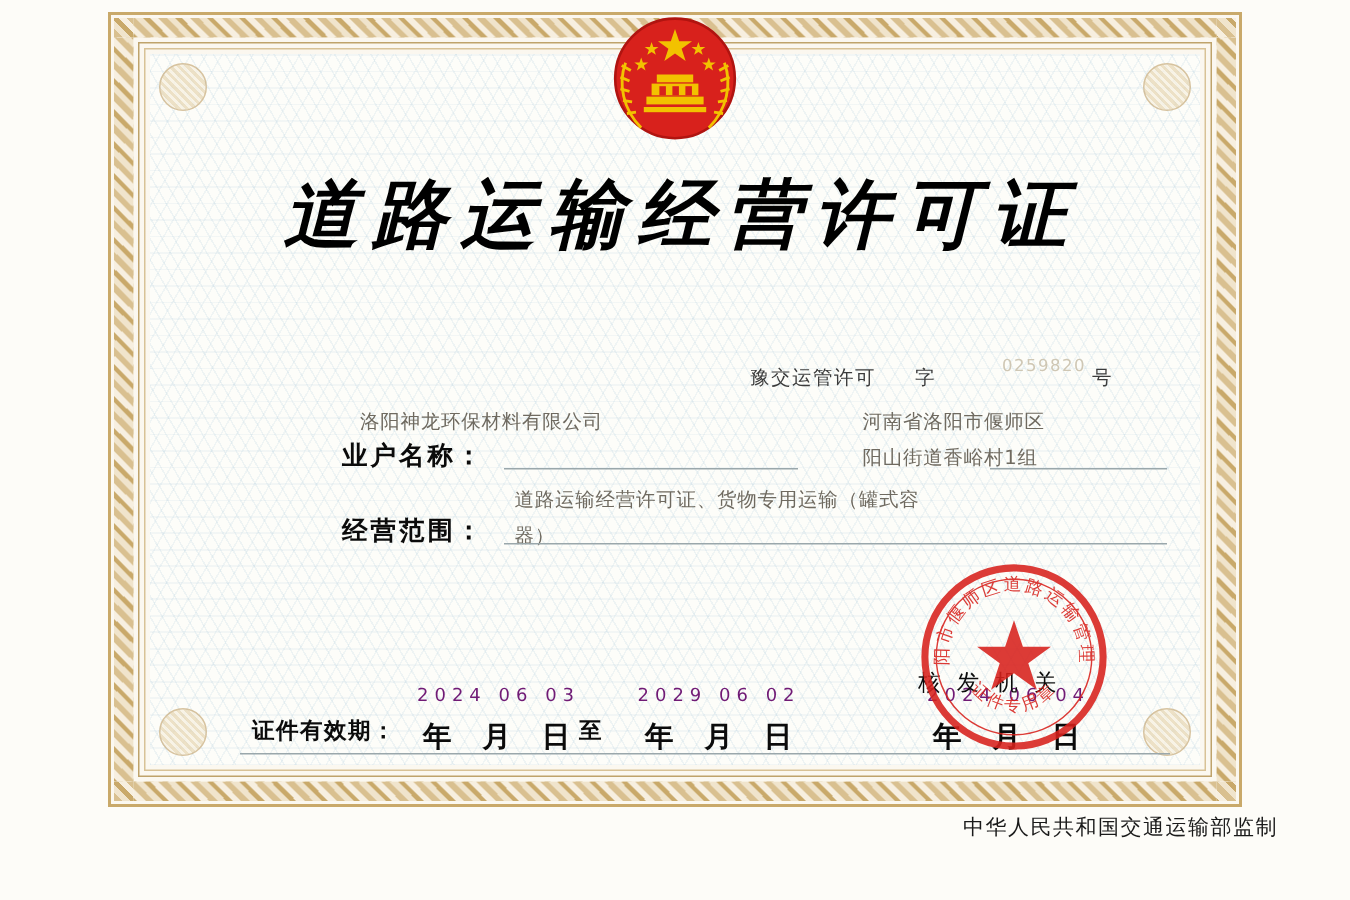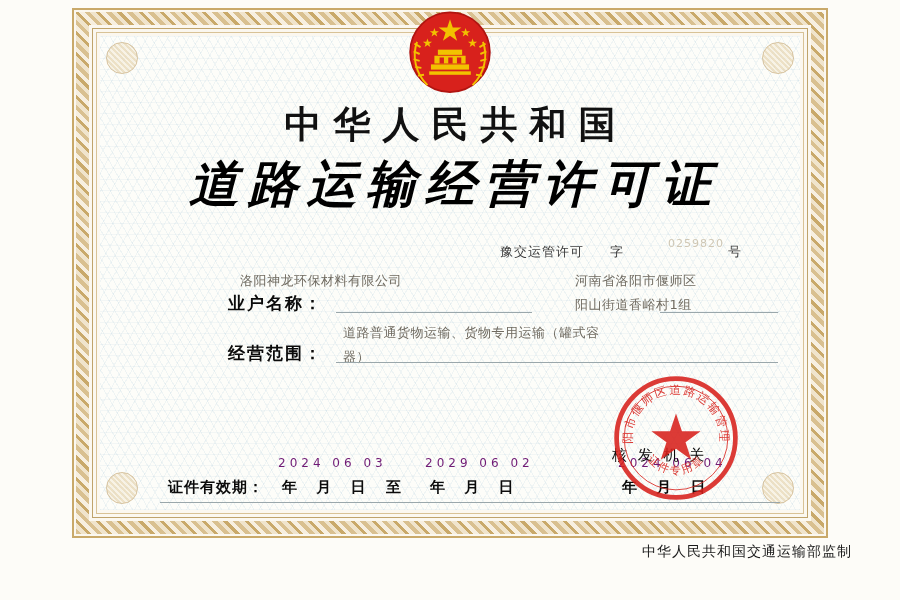--- a/index.html
+++ b/index.html
@@ -207,21 +207,21 @@
     top: 26px;
     font-size: 15px;
     font-weight: bold;
     letter-spacing: 1px;
     color: #0b0b0b;
     white-space: nowrap;
   }
   .ymd {
     position: absolute;
     top: 26px;
-    font-size: 15px;
+    font-size: 19px;
     font-weight: bold;
     letter-spacing: 7px;
     color: #0b0b0b;
     white-space: nowrap;
   }
   .zhi {
     position: absolute;
     top: 26px;
     font-size: 15px;
     font-weight: bold;
@@ -308,21 +308,20 @@
     <g fill="#f2c200">
       <polygon points="60,20 63.2,29.4 73.1,29.4 65.1,35.2 68.2,44.6 60,38.8 51.8,44.6 54.9,35.2 46.9,29.4 56.8,29.4"></polygon>
       <polygon points="42,30 43.3,33.8 47.3,33.8 44.1,36.1 45.3,39.9 42,37.6 38.7,39.9 39.9,36.1 36.7,33.8 40.7,33.8"></polygon>
       <polygon points="78,30 79.3,33.8 83.3,33.8 80.1,36.1 81.3,39.9 78,37.6 74.7,39.9 75.9,36.1 72.7,33.8 76.7,33.8"></polygon>
       <polygon points="34,42 35.3,45.8 39.3,45.8 36.1,48.1 37.3,51.9 34,49.6 30.7,51.9 31.9,48.1 28.7,45.8 32.7,45.8"></polygon>
       <polygon points="86,42 87.3,45.8 91.3,45.8 88.1,48.1 89.3,51.9 86,49.6 82.7,51.9 83.9,48.1 80.7,45.8 84.7,45.8"></polygon>
     </g>
   </svg>
 
   <div class="title-block">
-    <div class="title-line1">中华人民共和国</div>
     <div class="title-line2">道路运输经营许可证</div>
   </div>
 
   <div class="serial-row">
     <span class="serial-text">豫交运管许可</span>
     <span class="serial-zi">字</span>
     <span class="serial-watermark">0259820</span>
     <span class="serial-hao">号</span>
   </div>
 
@@ -330,21 +329,21 @@
 
     <div class="value" style="left:475px; top:10px;">河南省洛阳市偃师区</div>
     <div class="value" style="left:140px; top:10px;">洛阳神龙环保材料有限公司</div>
     <div class="value" style="left:475px; top:34px;">阳山街道香峪村1组</div>
 
     <div class="label" style="left:128px; top:30px;">业户名称：</div>
 
     <div class="rule" style="left:236px; top:50px; width:196px;"></div>
     <div class="rule" style="left:560px; top:50px; width:118px;"></div>
 
-    <div class="value" style="left:243px; top:62px;">道路普通货物运输、货物专用运输（罐式容</div>
+    <div class="value" style="left:243px; top:62px;">道路运输经营许可证、货物专用运输（罐式容</div>
     <div class="value" style="left:243px; top:86px;">器）</div>
     <div class="label" style="left:128px; top:80px;">经营范围：</div>
     <div class="rule" style="left:236px; top:100px; width:442px;"></div>
   </div>
 
   <div class="validity">
     <div class="val-label">证件有效期：</div>
     <div class="date-faint" style="left:178px;">2024   06   03</div>
     <div class="date-faint" style="left:325px;">2029   06   02</div>
     <div class="date-faint" style="left:518px;">2024   06   04</div>

